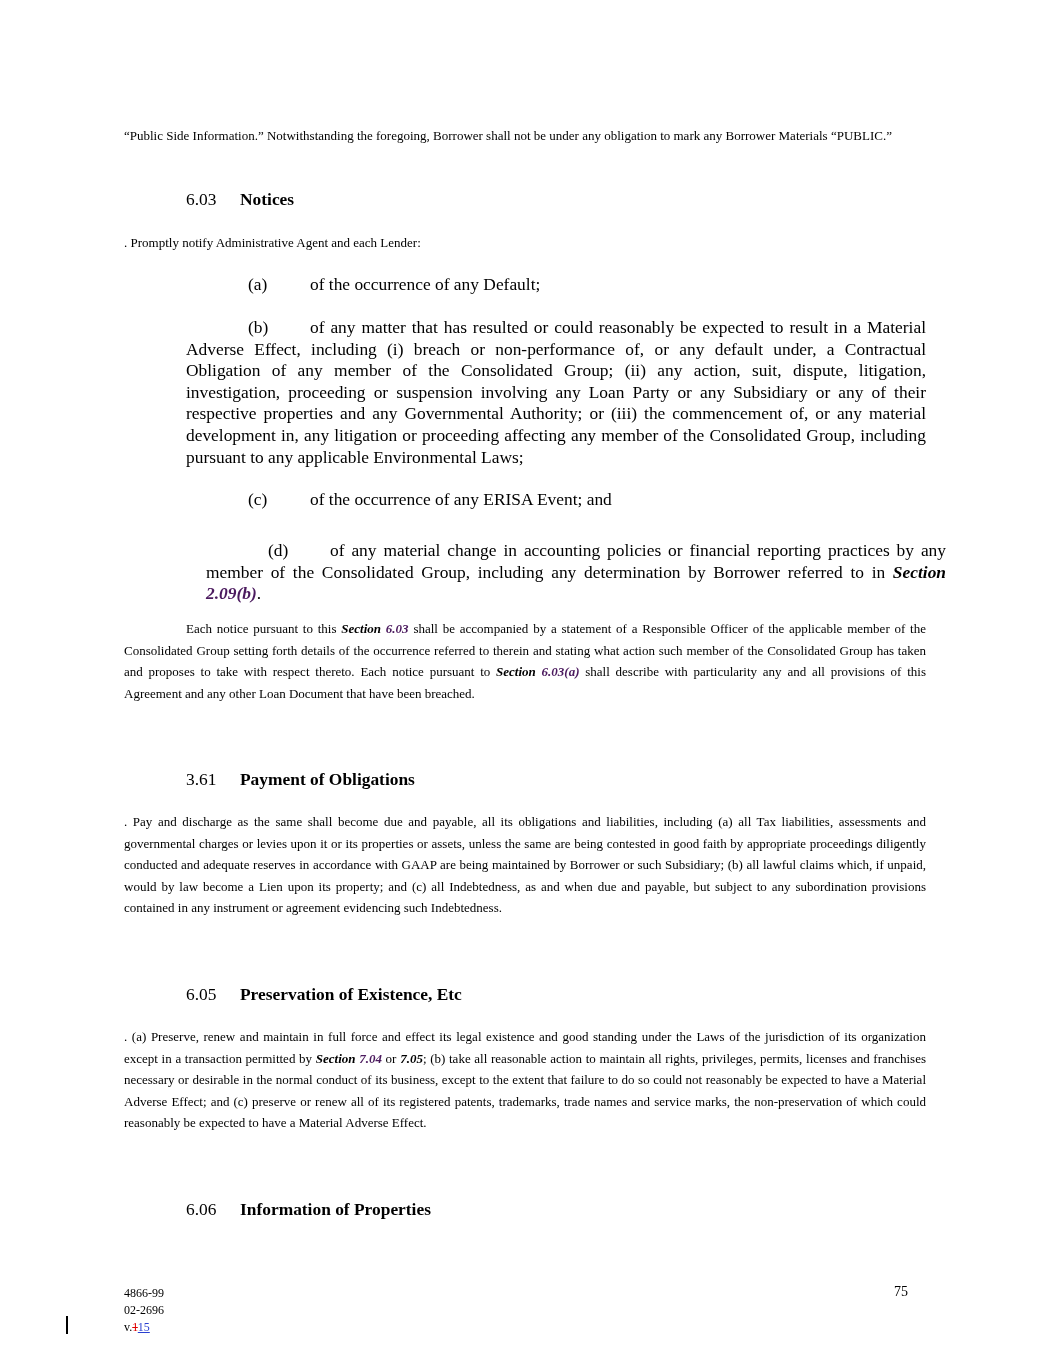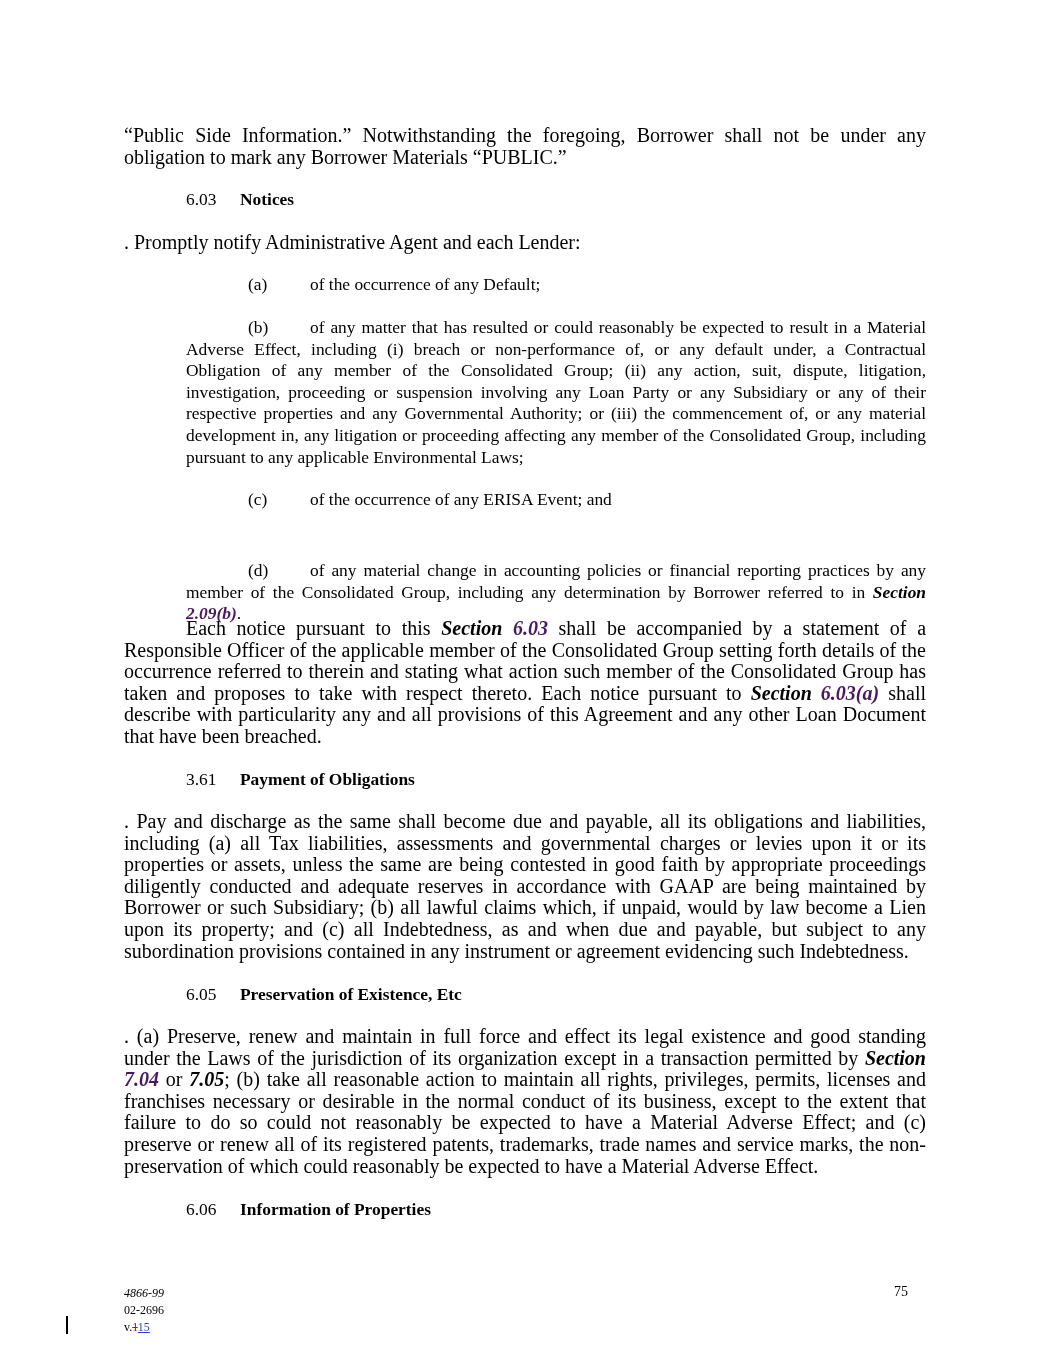--- a/index.html
+++ b/index.html
@@ -1,19 +1,19 @@
 <!DOCTYPE html>
 <html><head>
   <meta charset="utf-8">
   <style>
     html, body { margin: 0; padding: 0; background: #ffffff; }
     body { width: 1055px; height: 1365px; position: relative; overflow: hidden;
            font-family: "Liberation Serif", serif; color: #000; }
     .page { position: absolute; left: 124px; top: 0; width: 802px; }
-    .p { position: absolute; left: 0; width: 802px; font-size: 20px; line-height: 21.6px;
+    .p { position: absolute; left: 0; width: 802px; font-size: 13px; line-height: 21.6px;
          text-align: justify; margin: 0; }
     .p.last-left { text-align-last: left; }
     .heading { position: absolute; font-size: 17.4px; line-height: 21.6px; }
     .heading .num { position: absolute; left: 62px; white-space: nowrap; }
     .heading .title { position: absolute; left: 116px; white-space: nowrap; font-weight: bold; }
     .sub { position: absolute; left: 62px; width: 740px; font-size: 17.4px; line-height: 21.6px;
            text-align: justify; margin: 0; text-indent: 62px; }
     .sub .lbl { display: inline-block; width: 62px; text-indent: 0; }
     .xref { font-weight: bold; font-style: italic; }
     .link { color: #4b1a5e; }
@@ -42,21 +42,21 @@
   </p>
 
   <p class="sub" style="top:317px;">
     <span class="lbl">(b)</span><span>of any matter that has resulted or could reasonably be expected to result in a Material Adverse Effect, including (i) breach or non-performance of, or any default under, a Contractual Obligation of any member of the Consolidated Group; (ii) any action, suit, dispute, litigation, investigation, proceeding or suspension involving any Loan Party or any Subsidiary or any of their respective properties and any Governmental Authority; or (iii) the commencement of, or any material development in, any litigation or proceeding affecting any member of the Consolidated Group, including pursuant to any applicable Environmental Laws;</span>
   </p>
 
   <p class="sub" style="top:489px;">
     <span class="lbl">(c)</span><span>of the occurrence of any ERISA Event; and</span>
   </p>
 
-  <p class="sub" style="top:560px;">
+  <p class="sub" style="top:540px;margin-left:20px;">
     <span class="lbl">(d)</span><span>of any material change in accounting policies or financial reporting practices by any member of the Consolidated Group, including any determination by Borrower referred to in </span><span class="xref"><span>Section</span> <span class="link">2.09(b)</span></span><span>.</span>
   </p>
 
   <p class="p" style="top:618px; text-indent:62px;">
     <span>Each notice pursuant to this </span><span class="xref"><span>Section</span> <span class="link">6.03</span></span><span> shall be accompanied by a statement of a Responsible Officer of the applicable member of the Consolidated Group setting forth details of the occurrence referred to therein and stating what action such member of the Consolidated Group has taken and proposes to take with respect thereto. Each notice pursuant to </span><span class="xref"><span>Section</span> <span class="link">6.03(a)</span></span><span> shall describe with particularity any and all provisions of this Agreement and any other Loan Document that have been breached.</span>
   </p>
 
   <div class="heading" style="top:769px;">
     <span class="num">3.61</span>
     <span class="title">Payment of Obligations</span>
@@ -73,18 +73,18 @@
     <span>. (a) Preserve, renew and maintain in full force and effect its legal existence and good standing under the Laws of the jurisdiction of its organization except in a transaction permitted by </span><span class="xref"><span>Section</span> <span class="link">7.04</span></span><span> or </span><span class="xref">7.05</span><span>; (b) take all reasonable action to maintain all rights, privileges, permits, licenses and franchises necessary or desirable in the normal conduct of its business, except to the extent that failure to do so could not reasonably be expected to have a Material Adverse Effect; and (c) preserve or renew all of its registered patents, trademarks, trade names and service marks, the non-preservation of which could reasonably be expected to have a Material Adverse Effect.</span>
   </p>
 
   <div class="heading" style="top:1199px;">
     <span class="num">6.06</span>
     <span class="title">Information of Properties</span>
   </div>
 </div>
 
 <div class="change-bar"></div>
-<div class="footer-id" style="top:1285px;font-style:italic;">4866-99</div>
+<div class="footer-id" style="top:1285px;">4866-99</div>
 <div class="footer-id" style="top:1302px;">02-2696</div>
 <div class="footer-id" style="top:1319px;">
   <span>v.</span><span class="del">1</span><span class="ins">15</span>
 </div>
 <div class="pagenum">75</div>
 
 </body></html>

